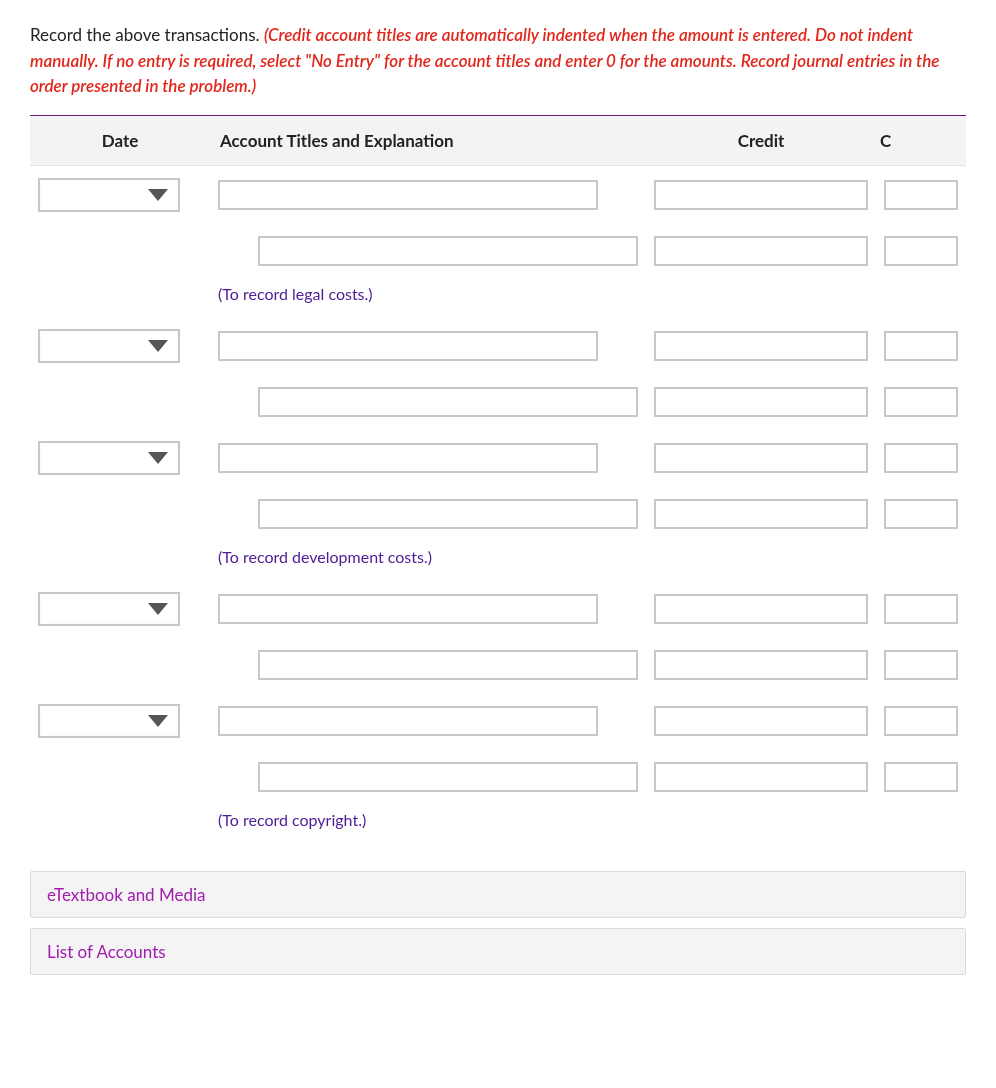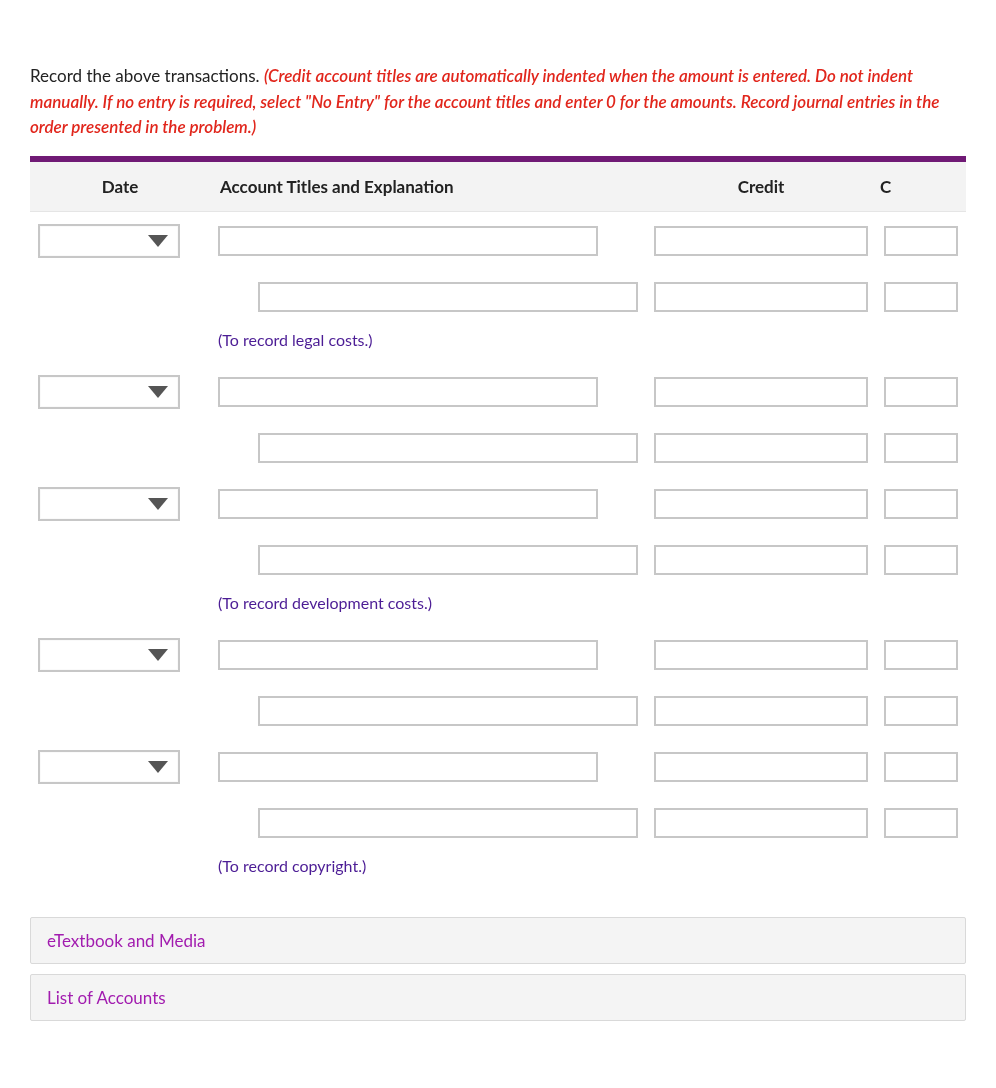--- a/index.html
+++ b/index.html
@@ -8,27 +8,26 @@
       font-size: 16px;
       color: #222;
       background: #fff;
       width: 996px;
       padding: 22px 30px 30px 30px;
     }
     .instructions {
       font-size: 17px;
       line-height: 1.5;
       margin-bottom: 16px;
-      margin-top: 41px;
     }
     .instructions .black { color: #222; }
     .instructions .red { color: #e1261c; font-style: italic; font-weight: 600; }
 
     .table-wrap {
-      border-top: 6px solid #701a75;
+      border-top: 1px solid #701a75;
       padding-top: 0;
     }
 
     table.journal {
       width: 100%;
       border-collapse: separate;
       border-spacing: 0 0;
       table-layout: fixed;
     }
 

